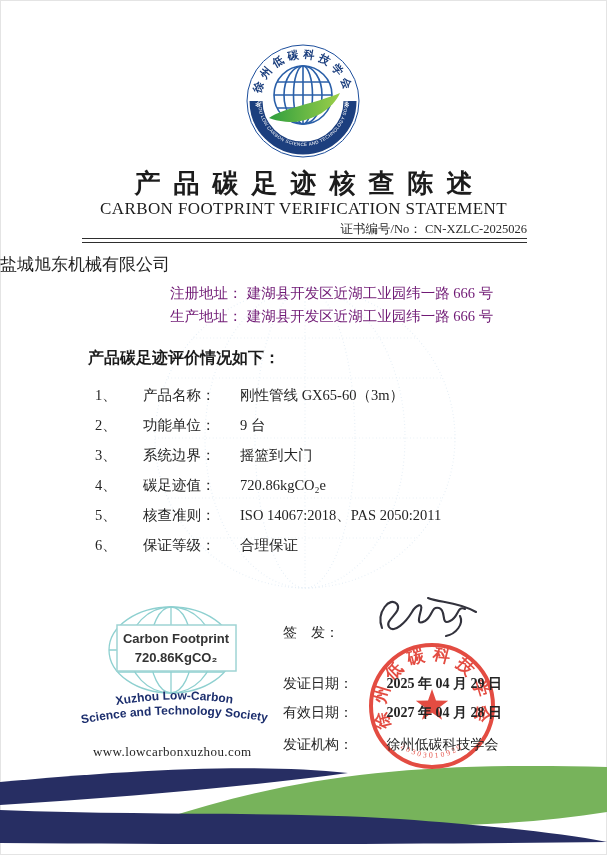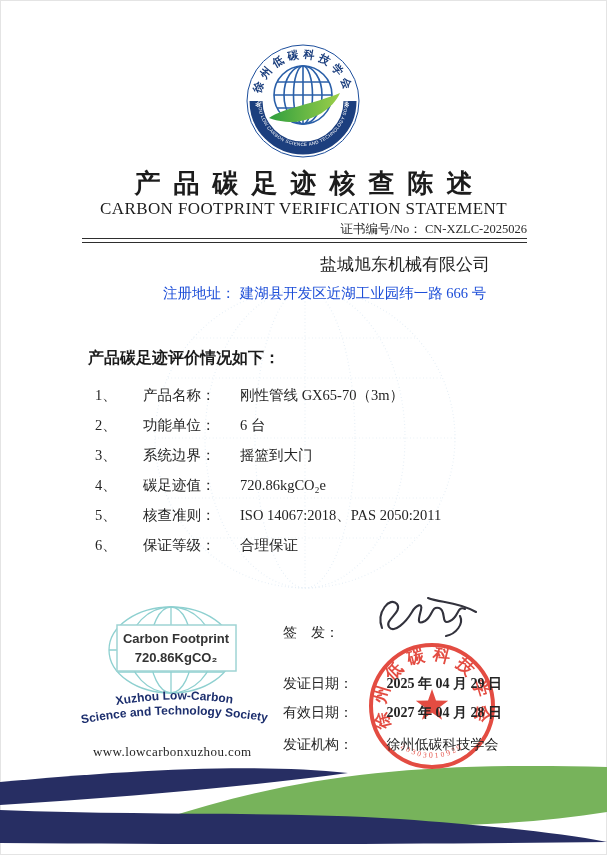--- a/index.html
+++ b/index.html
@@ -14,22 +14,22 @@
   #logo{left:245px;top:42px;width:116px;height:118px;}
   #title-cn{left:0;top:166px;width:607px;text-align:center;
     font-size:26px;font-weight:bold;letter-spacing:13px;padding-left:13px;
     box-sizing:border-box;color:#1c1c1c;}
   #title-en{left:0;top:199px;width:607px;text-align:center;
     font-size:17px;letter-spacing:0.4px;color:#1b1b1b;}
   #cert-line{right:80px;top:221px;font-size:12.5px;color:#2a2a2a;font-family:Liberation Serif, serif;}
   #rule{left:82px;top:238px;width:445px;height:3px;
     border-top:1.6px solid #2e2e2e;border-bottom:1px solid #2e2e2e;}
   
-  #company-name{left:0;top:253px;width:490px;text-align:right;font-size:17px;color:#1f1f1f;}
-  .addr-row{left:163px;font-size:14.5px;color:#1d4ed8;font-family:Liberation Serif, serif;}
+  #company-name{left:0;top:253px;width:490px;text-align:left;font-size:17px;color:#1f1f1f;}
+  .addr-row{left:170px;font-size:14.5px;color:#701a75;font-family:Liberation Serif, serif;}
   .addr-row .lbl{display:inline-block;width:73px;}
   
   #eval-heading{left:88px;top:348px;font-size:16px;font-weight:bold;color:#1d1d1d;}
   .eval-row{left:95px;font-size:14.5px;color:#242424;white-space:nowrap;}
   .eval-row .num{display:inline-block;width:36px;}
   .eval-row .lbl{display:inline-block;width:97px;margin-left:12px;}
   
   #badge-globe{left:95px;top:595px;width:160px;height:115px;}
   #society-arc{left:72px;top:686px;width:205px;height:44px;}
   #website{left:93px;top:744px;font-size:13px;letter-spacing:0.4px;color:#262626;}
@@ -108,28 +108,32 @@
     <span>证书编号/No：</span>
     <span>CN-XZLC-2025026</span>
   </div>
   <div id="rule" class="abs"></div>
 
   <div id="company-name" class="abs">盐城旭东机械有限公司</div>
   <div class="abs addr-row" style="top:284px">
     <span class="lbl">注册地址：</span>
     <span>建湖县开发区近湖工业园纬一路 666 号</span>
   </div>
+  <div class="abs addr-row" style="top:307px">
+    <span class="lbl">生产地址：</span>
+    <span>建湖县开发区近湖工业园纬一路 666 号</span>
+  </div>
 
   <div id="eval-heading" class="abs">产品碳足迹评价情况如下：</div>
   <div>
     <div class="abs eval-row" style="top:386px">
-      <span class="num">1、</span><span class="lbl">产品名称：</span><span class="val">刚性管线 GX65-70（3m）</span>
+      <span class="num">1、</span><span class="lbl">产品名称：</span><span class="val">刚性管线 GX65-60（3m）</span>
     </div>
     <div class="abs eval-row" style="top:416px">
-      <span class="num">2、</span><span class="lbl">功能单位：</span><span class="val">6 台</span>
+      <span class="num">2、</span><span class="lbl">功能单位：</span><span class="val">9 台</span>
     </div>
     <div class="abs eval-row" style="top:446px">
       <span class="num">3、</span><span class="lbl">系统边界：</span><span class="val">摇篮到大门</span>
     </div>
     <div class="abs eval-row" style="top:476px">
       <span class="num">4、</span><span class="lbl">碳足迹值：</span><span class="val">720.86kgCO₂e</span>
     </div>
     <div class="abs eval-row" style="top:506px">
       <span class="num">5、</span><span class="lbl">核查准则：</span><span class="val">ISO 14067:2018、PAS 2050:2011</span>
     </div>

